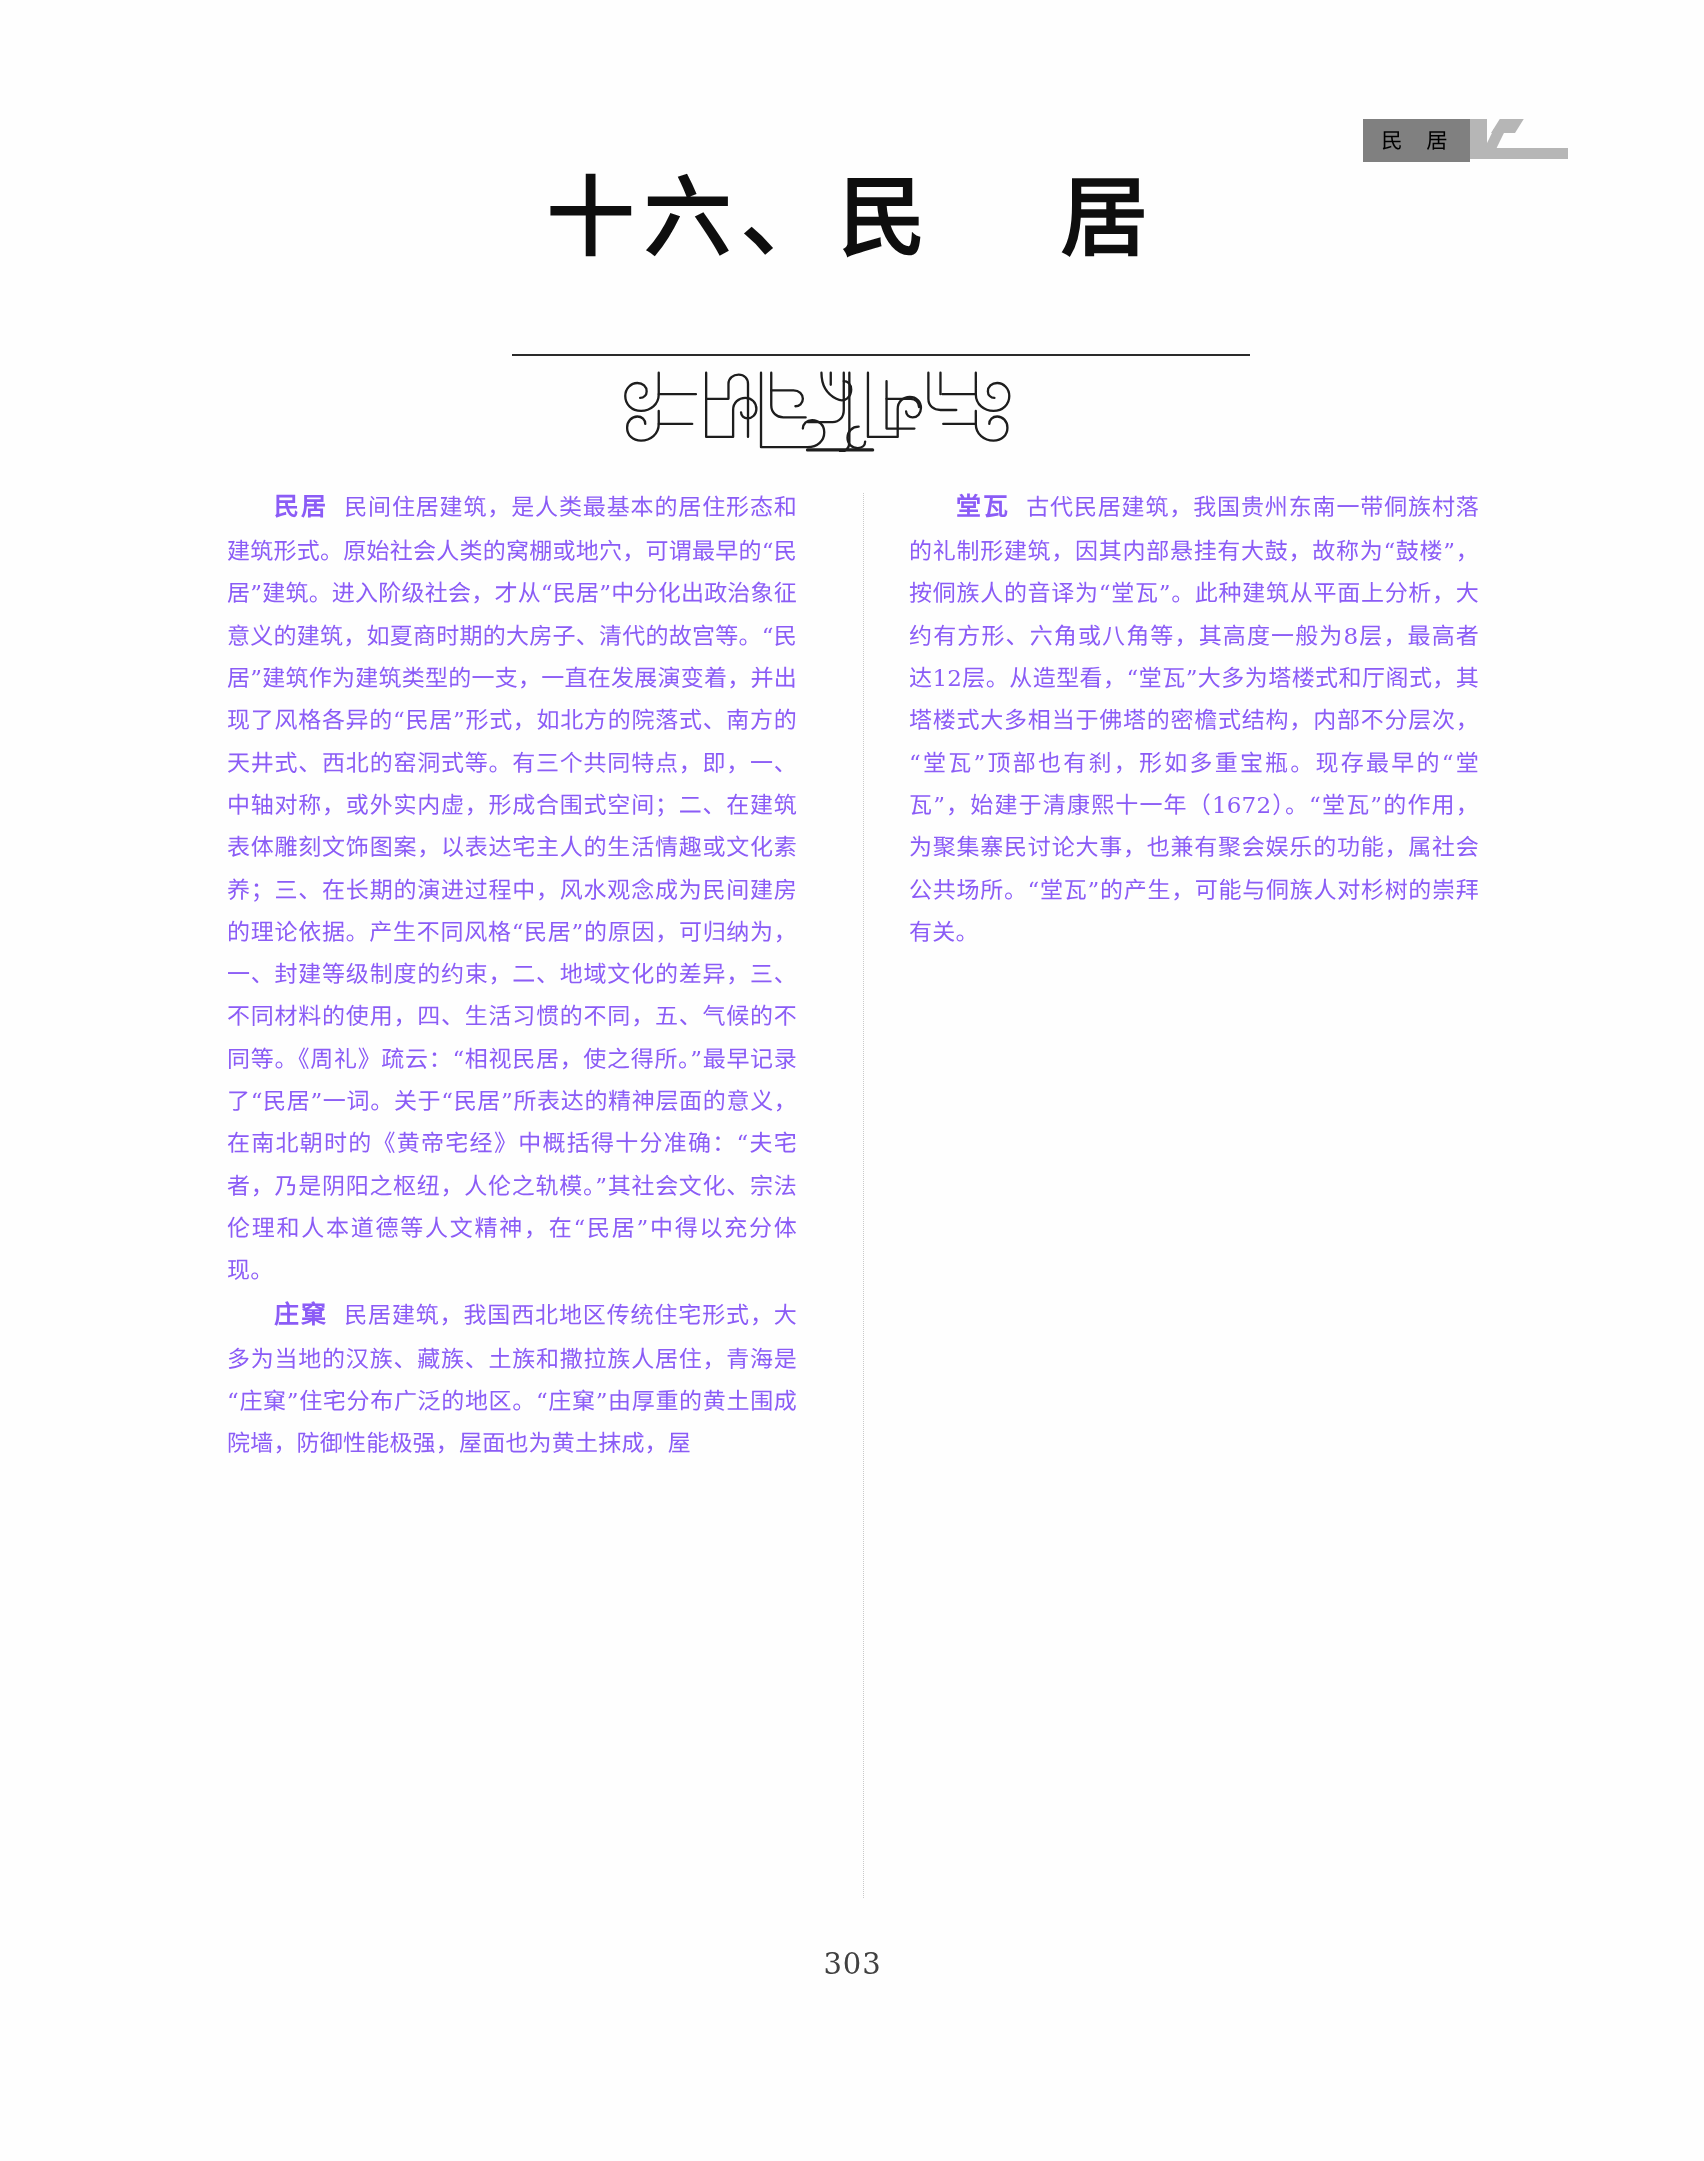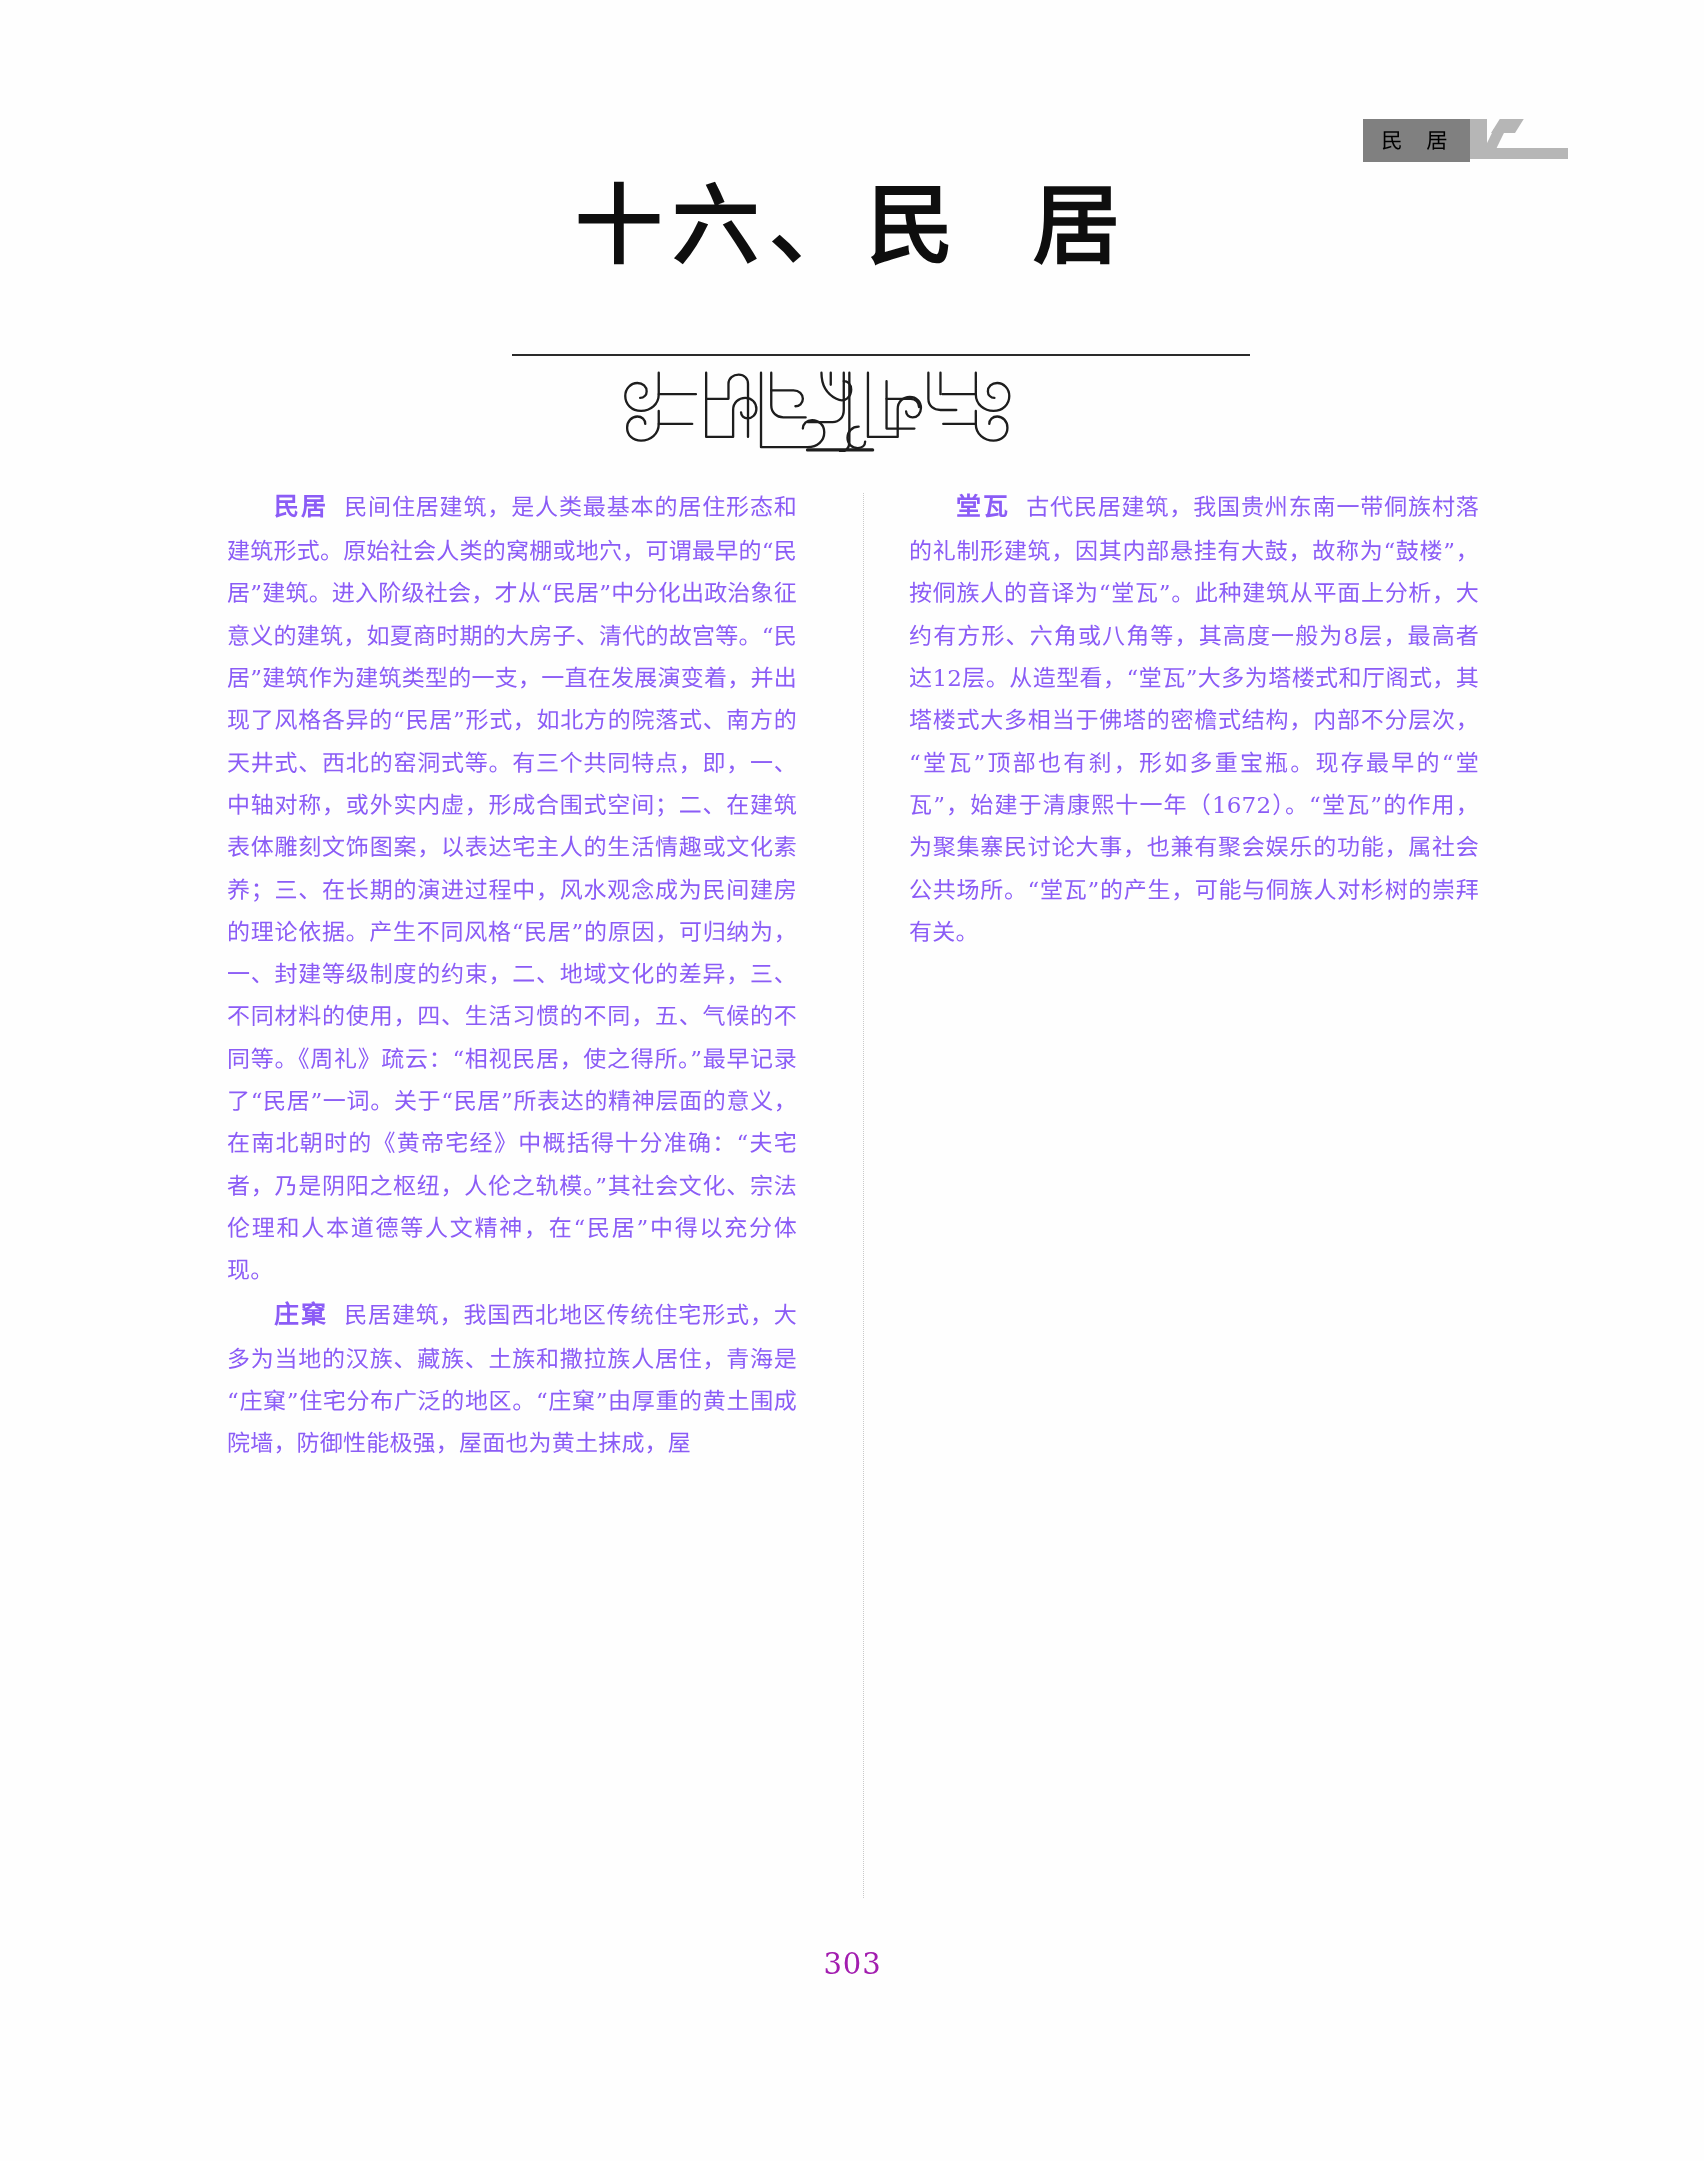--- a/index.html
+++ b/index.html
@@ -57,21 +57,21 @@
                      transform:skewX(-32deg); transform-origin:bottom left;}
   .runhead-mark .m4{ left:0;   top:29px; width:98px; height:11.2px; }
 
   
   .chapter-title{
     position:absolute;
     top:182px;
     left:0;
     width:100%;
     text-align:center;
-    font-family:Liberation Sans, sans-serif;
+    font-family:Liberation Mono, monospace;
     font-size:87px;
     font-weight:700;
     letter-spacing:10.2px;
     color:#0e0e0e;
     line-height:1.0;
     white-space:pre;
   }
 
   
   .title-rule{
@@ -138,21 +138,21 @@
 
   
   .folio{
     position:absolute;
     top:1947px;
     left:0;
     width:100%;
     text-align:center;
     font-family:"DejaVu Serif", serif;
     font-size:29px;
-    color:#a21caf;
+    color:#404040;
     letter-spacing:0.9px;
   }
 </style>
 </head>
 <body>
 
 <div class="page">
 
   <div class="runhead">
     <div class="runhead-tab">民 居</div>

